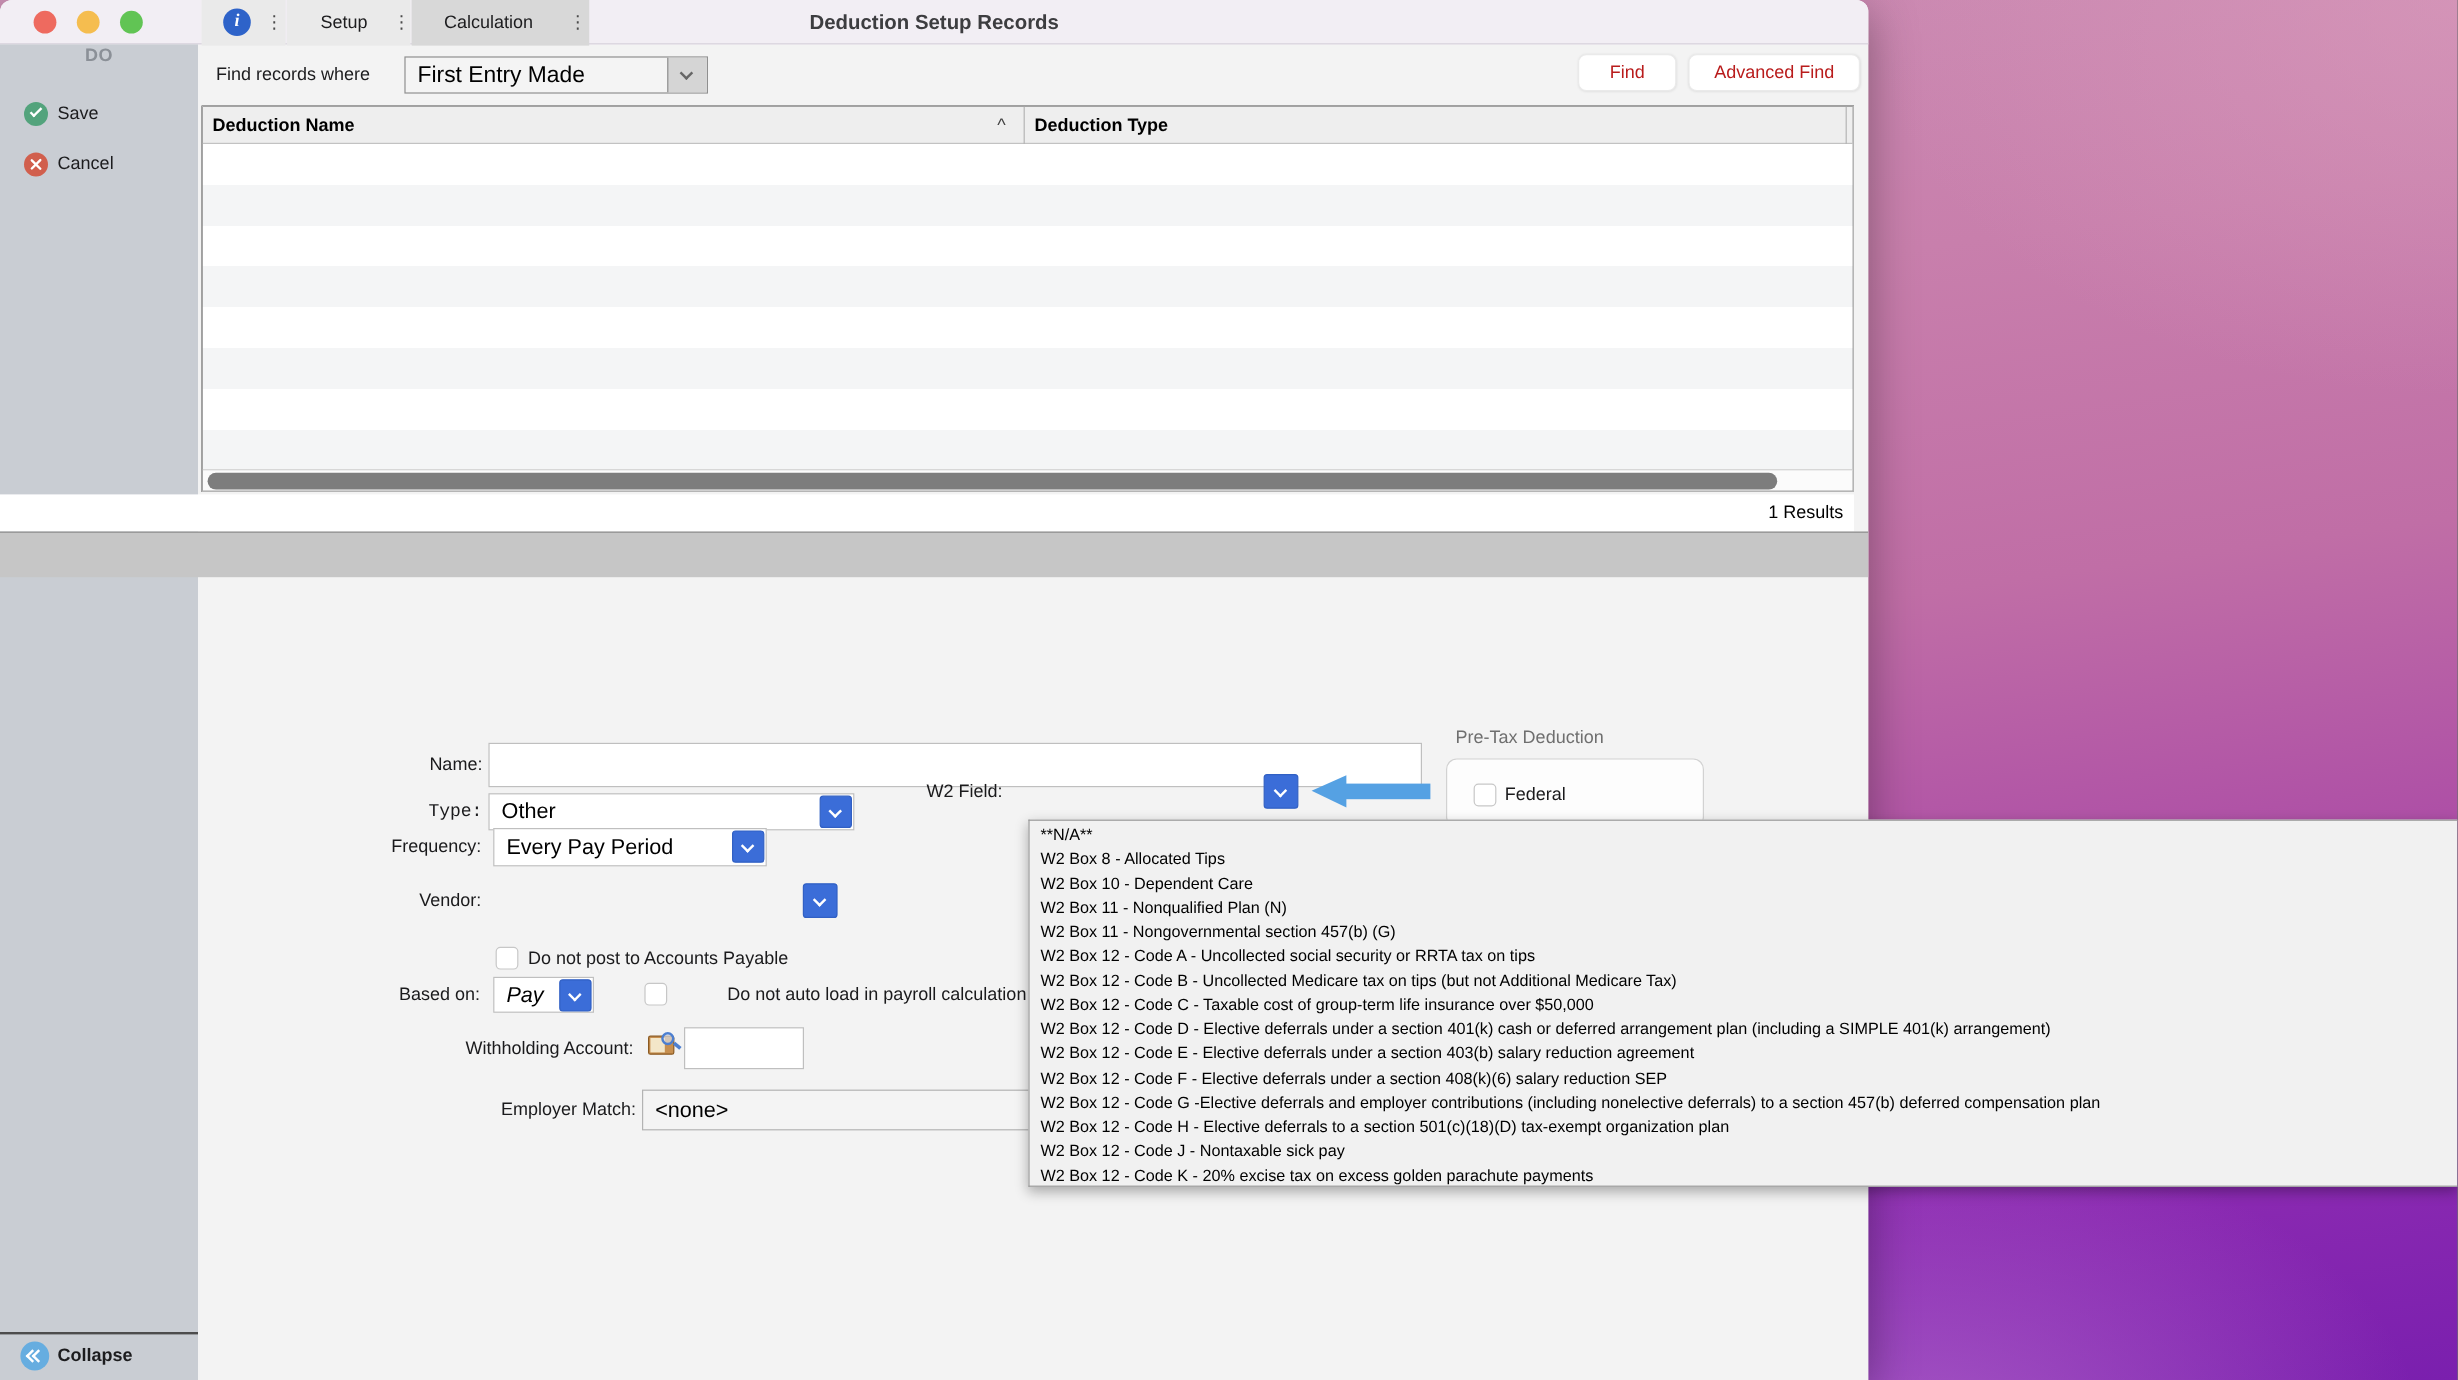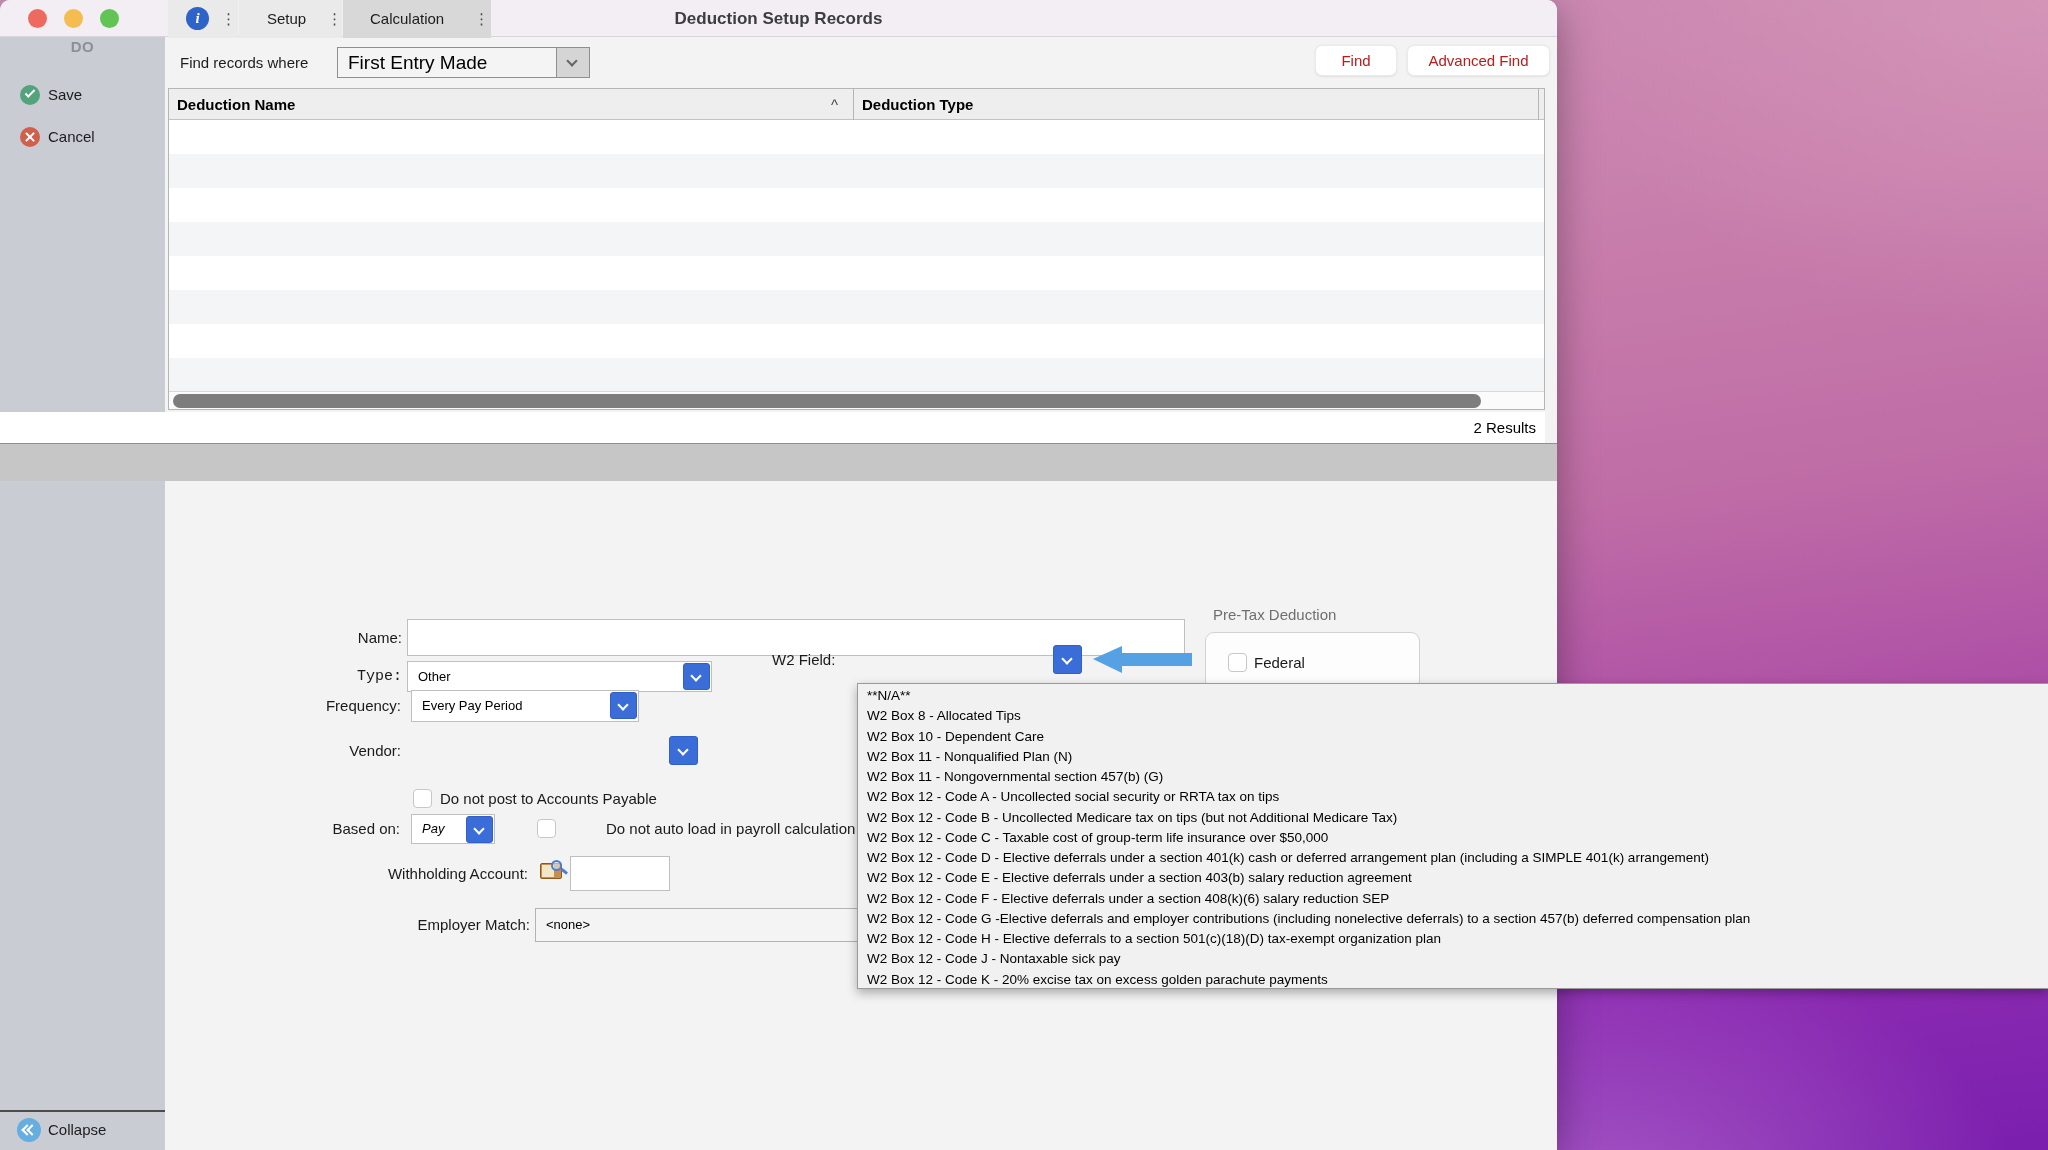--- a/index.html
+++ b/index.html
@@ -49,21 +49,21 @@
   .results span{position:absolute;right:9px;top:0;height:31px;line-height:31px;font-size:15px;color:#000;}
   .tabbar{left:0;top:443px;width:1557px;height:38px;background:#c6c6c6;border-top:1px solid #8f8f8f;}
   .tab{position:absolute;top:0;height:38px;}
   .tab-light{background:#eaeaea;}
   .tab-mid{background:#d8d8d8;}
   .tab-lbl{position:absolute;top:0;height:38px;line-height:38px;font-size:15px;color:#1c1c1e;}
   .dots{position:absolute;top:0;height:38px;line-height:38px;font-size:15px;color:#4a4a4a;}
   .info-circ{position:absolute;left:18px;top:7px;width:23px;height:23px;border-radius:50%;background:#2e63c9;color:#fff;text-align:center;line-height:23px;font-family:"Liberation Serif",serif;font-style:italic;font-weight:bold;font-size:15px;}
   .lbl{font-size:15px;color:#1a1a1c;white-space:nowrap;text-align:right;}
   .field{background:#fff;border:1px solid #bfbfbf;}
-  .fval{position:absolute;left:10px;top:0;font-size:13px;color:#000;white-space:nowrap;}
+  .fval{position:absolute;left:10px;top:0;font-size:18px;color:#000;white-space:nowrap;}
   .bluebtn{background:#3b6dd8;border:1px solid #3160c4;border-radius:3px;}
   .bluebtn .chevd{border-color:#fff;left:8px;top:8px;}
   .cb{background:#fff;border:1.5px solid #c7c7c7;border-radius:4px;}
   .cblbl{font-size:15px;color:#1a1a1c;white-space:nowrap;}
   .pretax-box{left:1205px;top:632px;width:215px;height:58px;background:#fdfdfd;border:1.5px solid #d2d2d2;border-radius:9px;}
   .pretax-lbl{left:1213px;top:606px;font-size:15px;color:#6f6f6f;}
   .arrow-shaft{left:1121px;top:653px;width:71px;height:13px;background:#55a1e3;}
   .arrow-head{left:1093px;top:646px;width:0;height:0;border-top:13px solid transparent;border-bottom:14px solid transparent;border-right:29px solid #55a1e3;}
   .acct-icon{left:540px;top:860px;width:27px;height:21px;}
   .acct-book{position:absolute;left:0;top:3px;width:22px;height:16px;background:#c78f4f;border:1px solid #8a5a22;border-radius:2px;}
@@ -99,21 +99,21 @@
     <div class="abs side-ic" style="top:127px;background:#d15f4d;">
         <span class="xbar" style="transform:rotate(45deg);"></span>
         <span class="xbar" style="transform:rotate(-45deg);"></span>
       </div>
     <div class="abs side-lbl" style="top:127px;">Cancel</div>
     <div class="abs collapse-bar"></div>
     <div class="abs collapse-ic">
       <span class="chevl" style="left:6px;top:8px;"></span>
         <span class="chevl" style="left:11px;top:8px;"></span>
     </div>
-    <div class="abs side-lbl" style="top:1120px;">Collapse</div>
+    <div class="abs side-lbl" style="top:1120px;font-weight:bold;">Collapse</div>
 
     <div class="abs findbar-label">Find records where</div>
     <div class="abs find-dd">
       <span class="val">First Entry Made</span>
       <span class="btn">
           <span class="chevd" style="left:11px;top:9px;"></span>
         </span>
     </div>
     <div class="abs topbtn" style="left:1315px;width:82px;">
         <span>Find</span>
@@ -130,21 +130,21 @@
         <span class="th" style="left:693px;">Deduction Type</span>
         <span class="vdiv" style="left:1369px;"></span>
       </div>
       <div class="tbody"></div>
       <div class="hscroll">
         <div class="hthumb"></div>
       </div>
     </div>
 
     <div class="abs results">
-      <span>2 Results</span>
+      <span>1 Results</span>
     </div>
 
     <div class="abs tabbar"></div>
     <div class="abs tab tab-light" style="left:168px;width:70px;">
       <span class="info-circ">i</span>
       <span class="dots" style="left:53px;">⋮</span>
     </div>
     <div class="abs tab tab-light" style="left:239px;width:103px;">
       <span class="tab-lbl" style="left:28px;">Setup</span>
       <span class="dots" style="left:88px;">⋮</span>

